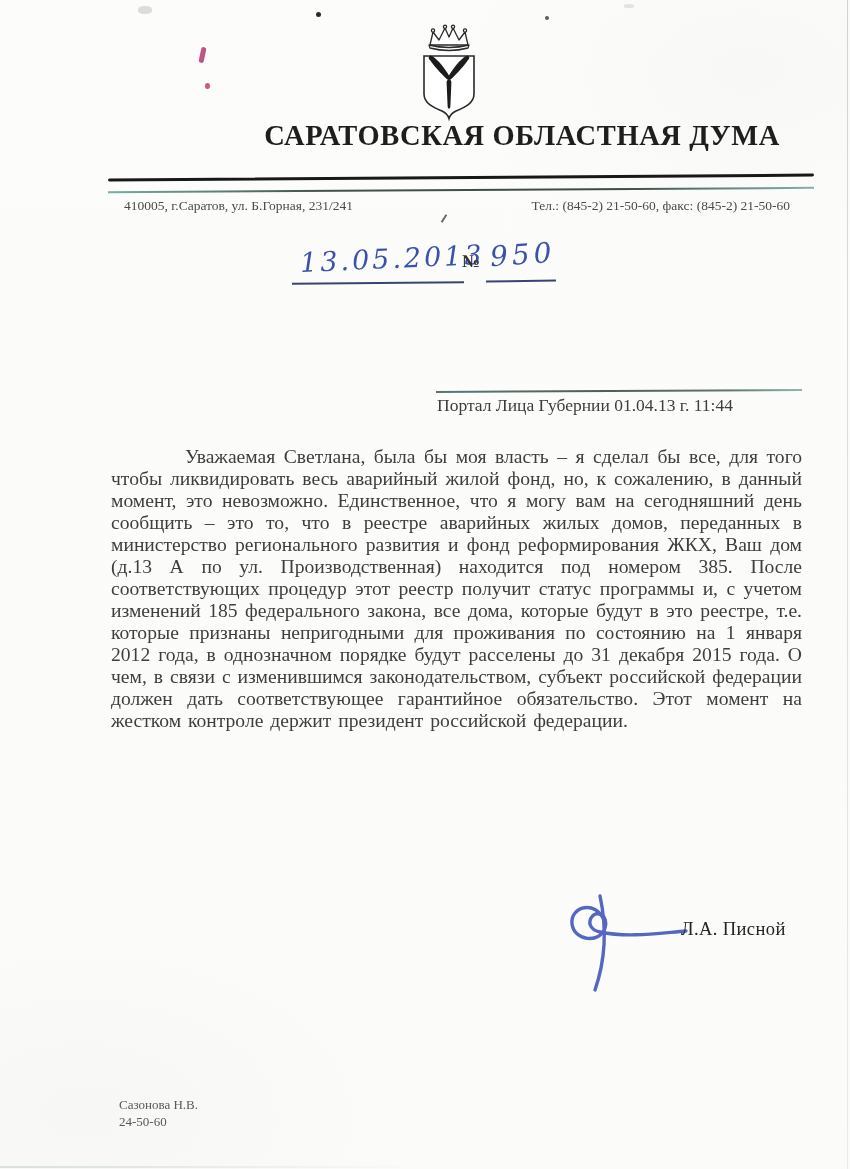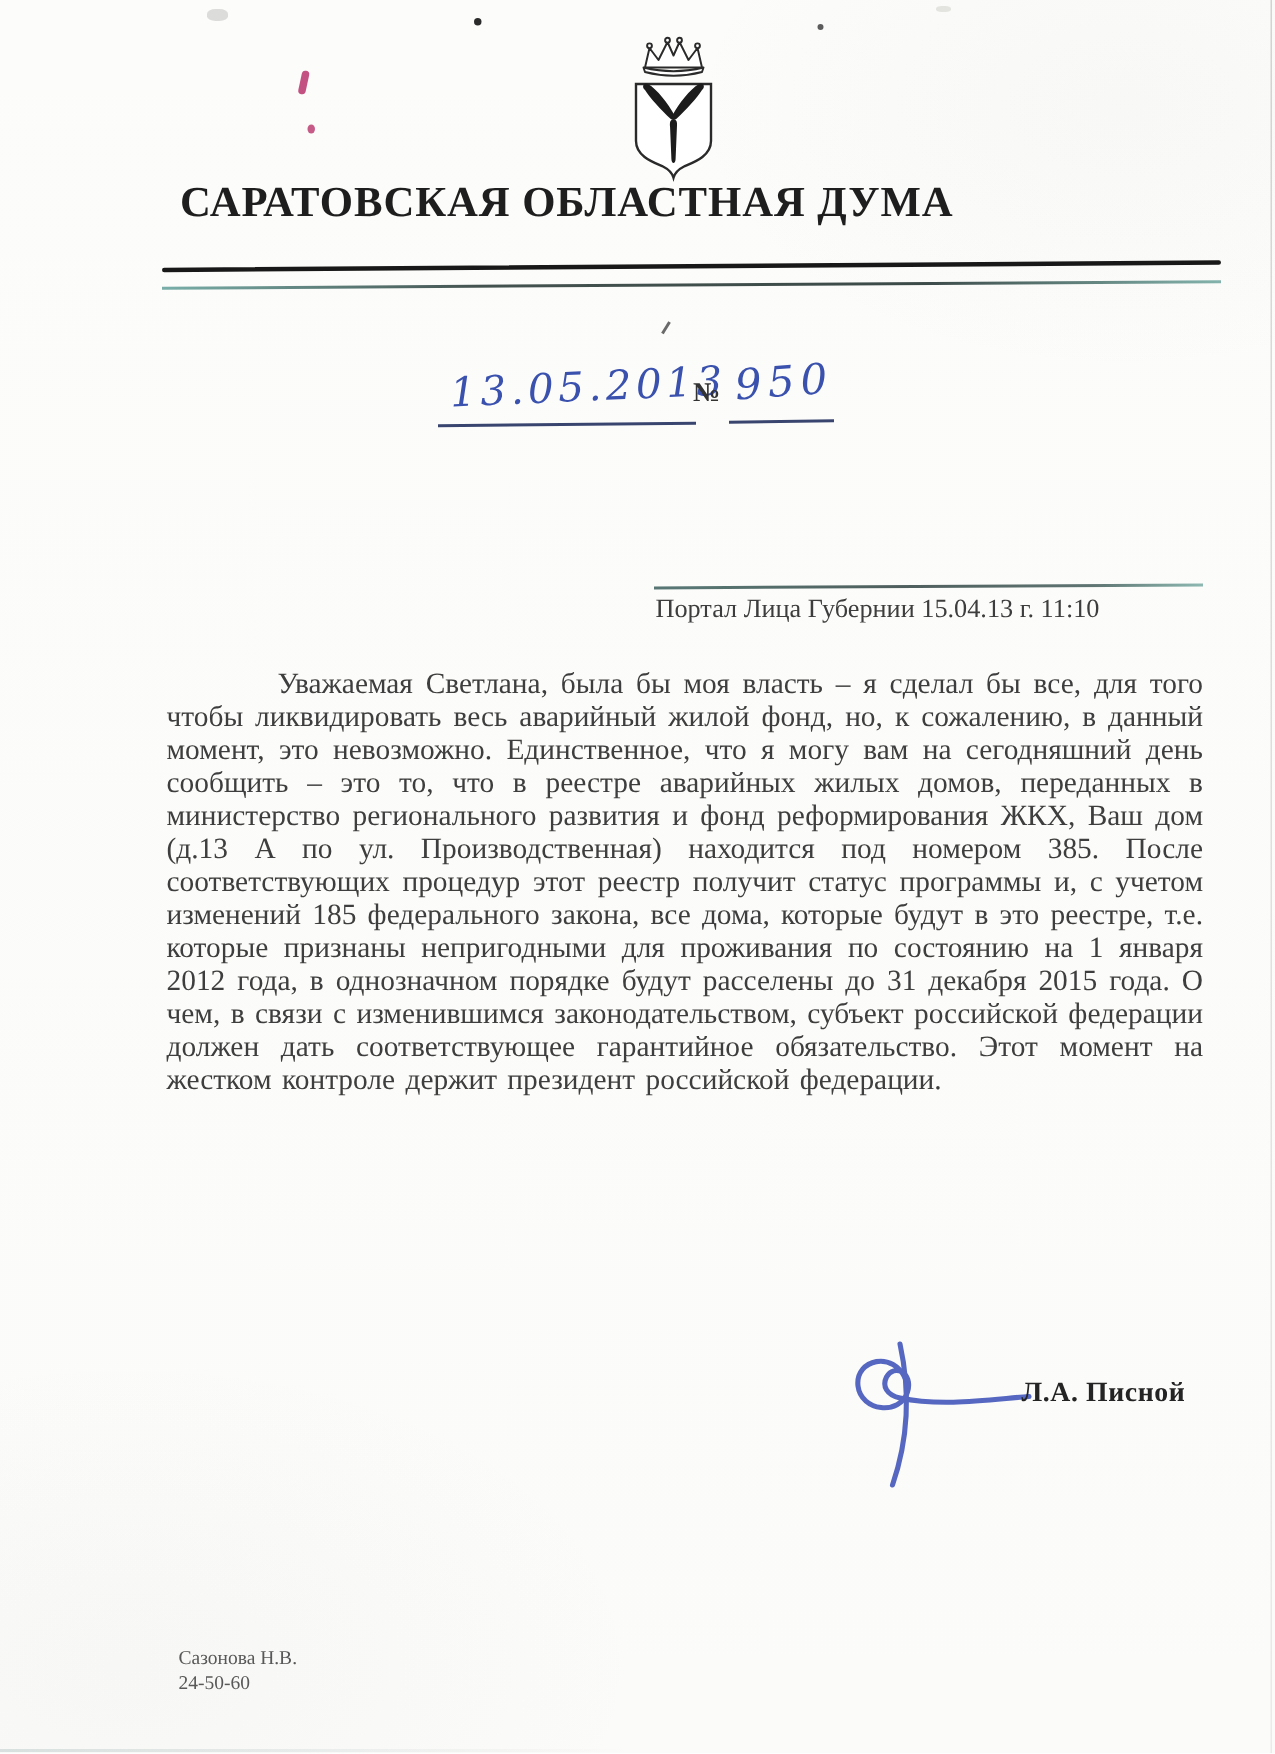--- a/index.html
+++ b/index.html
@@ -10,21 +10,21 @@
     font-family:"Liberation Serif", serif;
     background:
       radial-gradient(ellipse 420px 260px at 88% 6%, rgba(120,120,120,0.03), transparent 70%),
       radial-gradient(ellipse 500px 300px at 10% 95%, rgba(120,130,130,0.03), transparent 70%),
       linear-gradient(#fcfcfa,#fbfbf9);
     color:#3e3e3e;
   }
   .abs{position:absolute;}
 
   
-  .org-header{left:120px;top:121px;width:660px;text-align:left;color:#1e1e1e;}
+  .org-header{left:120px;top:121px;width:660px;text-align:right;color:#1e1e1e;}
   .org-title{font-size:28.5px;font-weight:bold;letter-spacing:0.6px;line-height:30px;white-space:nowrap;}
   .role-title{font-size:27px;font-weight:bold;letter-spacing:1px;line-height:26px;}
   .rule1{left:108px;top:176px;width:706px;height:3.2px;background:#181818;transform:rotate(-0.4deg);border-radius:2px;}
   .rule2{left:108px;top:189px;width:706px;height:1.8px;transform:rotate(-0.35deg);
          background:linear-gradient(90deg,#79aea8,#44524f 30%,#3c4a48 72%,#83b3ac);}
   .addr-row{left:124px;top:198px;width:666px;display:flex;justify-content:space-between;
             font-size:13.5px;color:#4b4b4b;}
 
   
   .hand{font-style:italic;color:var(--ink-blue,#3a51ae);font-family:"DejaVu Serif", serif;}
@@ -43,21 +43,21 @@
   
   .body-text{
     left:111px;top:446px;width:691px;
     font-size:19.6px;line-height:22px;
     text-align:justify;text-indent:74px;
     word-spacing:2px;color:#3e3e3e;
   }
 
   
   .sig-wrap{left:558px;top:886px;width:160px;height:112px;}
-  .sig-name{left:681px;top:919px;font-size:18.5px;font-weight:bold;color:#242424;letter-spacing:0.4px;}
+  .sig-name{left:681px;top:919px;font-size:18.5px;font-weight:normal;color:#242424;letter-spacing:0.4px;}
 
   
   .exec{left:119px;top:1096px;font-size:13px;color:#585858;line-height:17px;}
 
   
   .dot{border-radius:50%;}
   .a1{left:316px;top:12px;width:5px;height:5px;background:#2b2b2b;}
   .a2{left:545px;top:16px;width:4px;height:4px;background:#5c5c5c;}
   .a3{left:138px;top:6px;width:14px;height:8px;background:#cfcfcc;border-radius:40%;opacity:.7;}
   .a4{left:624px;top:4px;width:10px;height:4px;background:#d9d9d6;border-radius:40%;opacity:.7;}
@@ -100,29 +100,33 @@
       </g>
     </svg>
   </div>
 
   <div class="abs org-header">
     <div class="org-title">САРАТОВСКАЯ ОБЛАСТНАЯ ДУМА</div>
   </div>
   <div class="abs rule1"></div>
   <div class="abs rule2"></div>
 
+  <div class="abs addr-row">
+    <span>410005,  г.Саратов, ул. Б.Горная, 231/241</span>
+    <span>Тел.: (845-2)  21-50-60, факс: (845-2) 21-50-60</span>
+  </div>
 
   <div class="abs hand ref-date">13.05.2013</div>
   <div class="abs numero">№</div>
   <div class="abs hand ref-num">950</div>
   <div class="abs u-date"></div>
   <div class="abs u-num"></div>
 
   <div class="abs rcpt-rule"></div>
-  <div class="abs rcpt-src">Портал Лица Губернии 15.04.13 г. 11:10</div>
+  <div class="abs rcpt-src">Портал Лица Губернии 01.04.13 г. 11:44</div>
 
   <div class="abs body-text">Уважаемая Светлана, была бы моя власть – я сделал бы все, для того чтобы ликвидировать весь аварийный жилой фонд, но, к сожалению, в данный момент, это невозможно. Единственное, что я могу вам на сегодняшний день сообщить – это то, что в реестре аварийных жилых домов, переданных в министерство регионального развития и фонд реформирования ЖКХ, Ваш дом (д.13 А по ул. Производственная) находится под номером 385. После соответствующих процедур этот реестр получит статус программы и, с учетом изменений 185 федерального закона, все дома, которые будут в это реестре, т.е. которые признаны непригодными для проживания по состоянию на 1 января 2012 года, в однозначном порядке будут расселены до 31 декабря 2015 года. О чем, в связи с изменившимся законодательством, субъект российской федерации должен дать соответствующее гарантийное обязательство. Этот момент на жестком контроле держит президент российской федерации.</div>
 
   <div class="abs sig-wrap">
     <svg width="160" height="112" viewBox="0 0 160 112">
       <g fill="none" stroke="#4458bb" stroke-width="3.4" stroke-linecap="round" opacity="0.9">
         <path d="M46,34 C38,14 12,20 14,38 C16,55 42,58 47,42 C51,29 38,23 33,32 C30,38 33,44 42,46 C70,52 102,47 128,45"></path>
         <path d="M42,10 C49,42 48,72 37,104"></path>
       </g>
     </svg>

